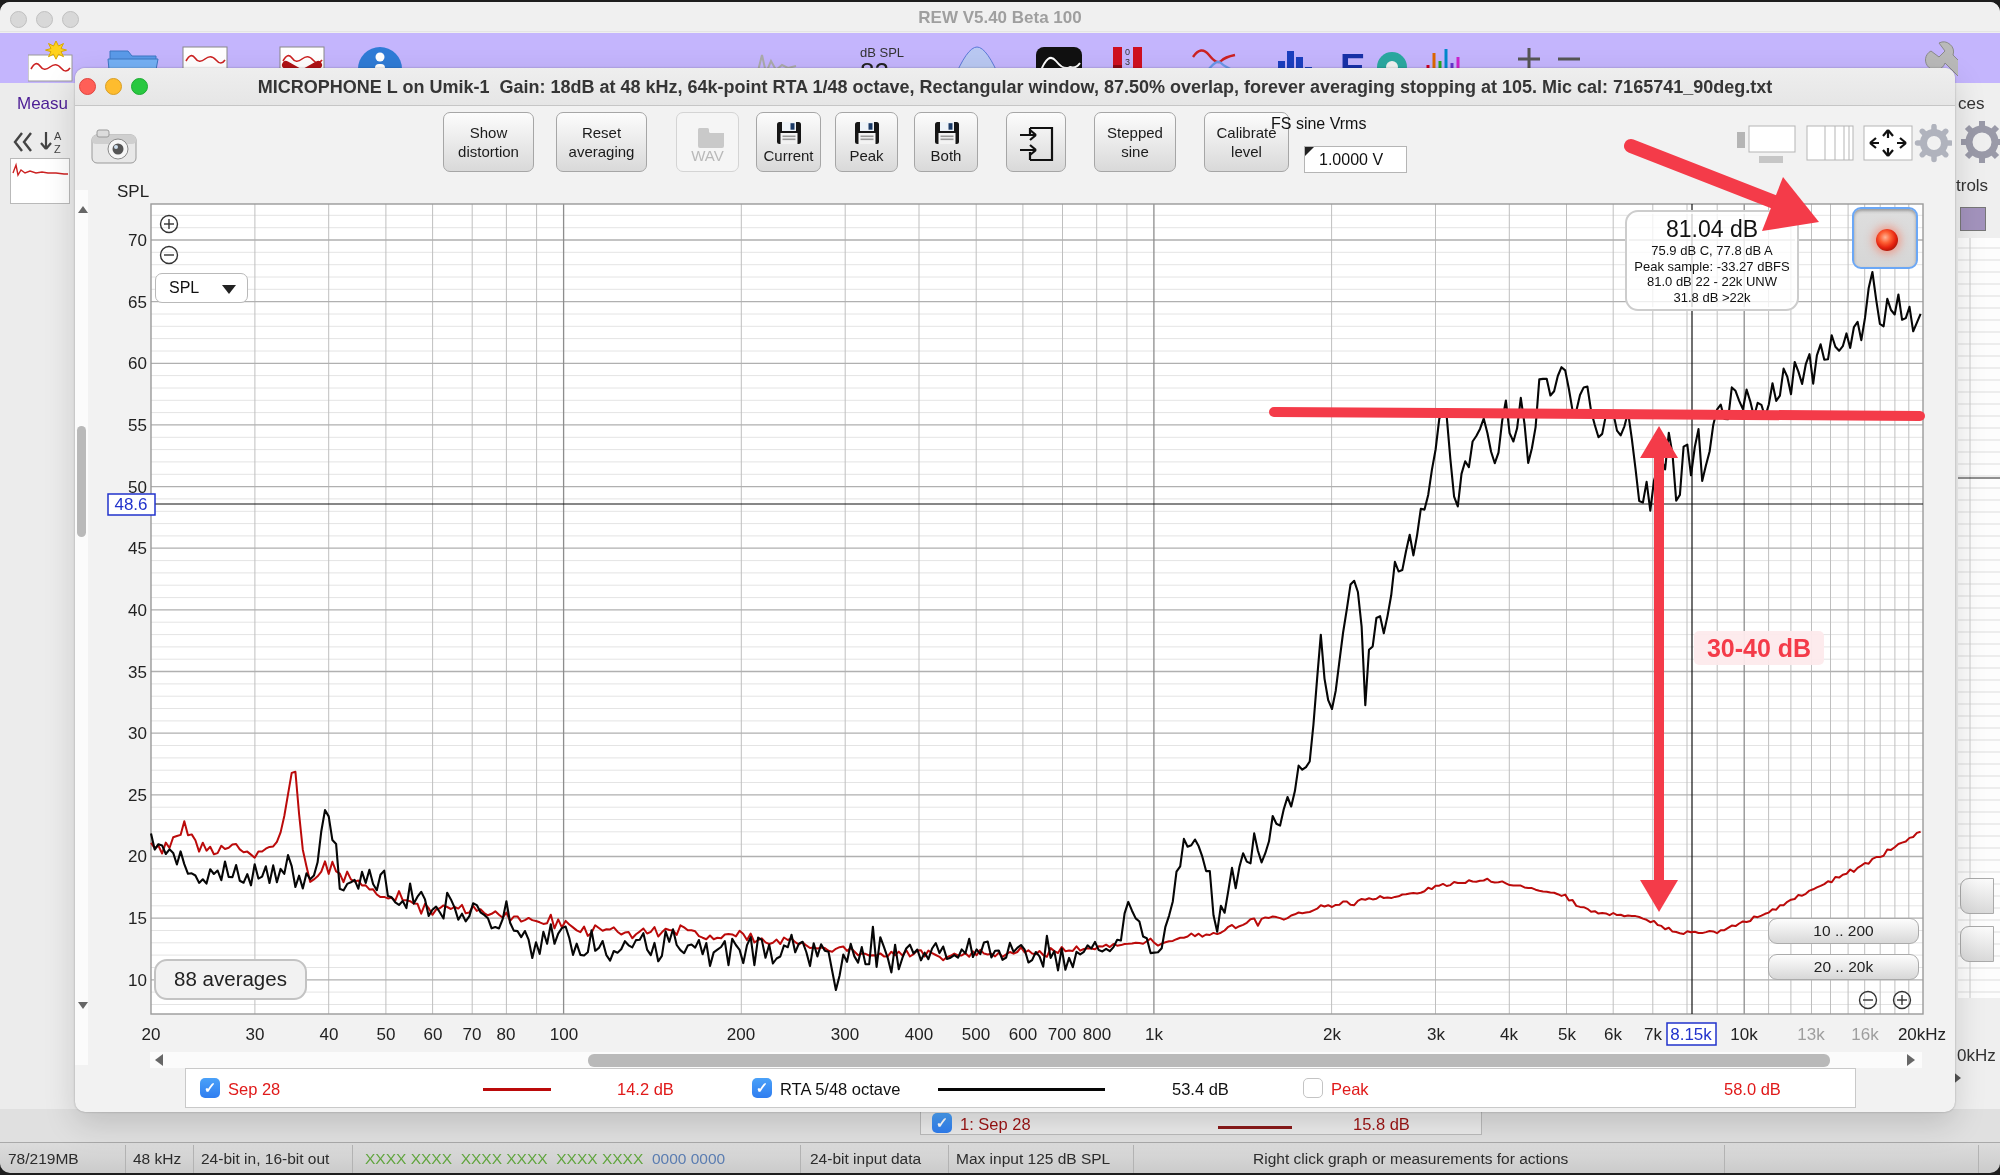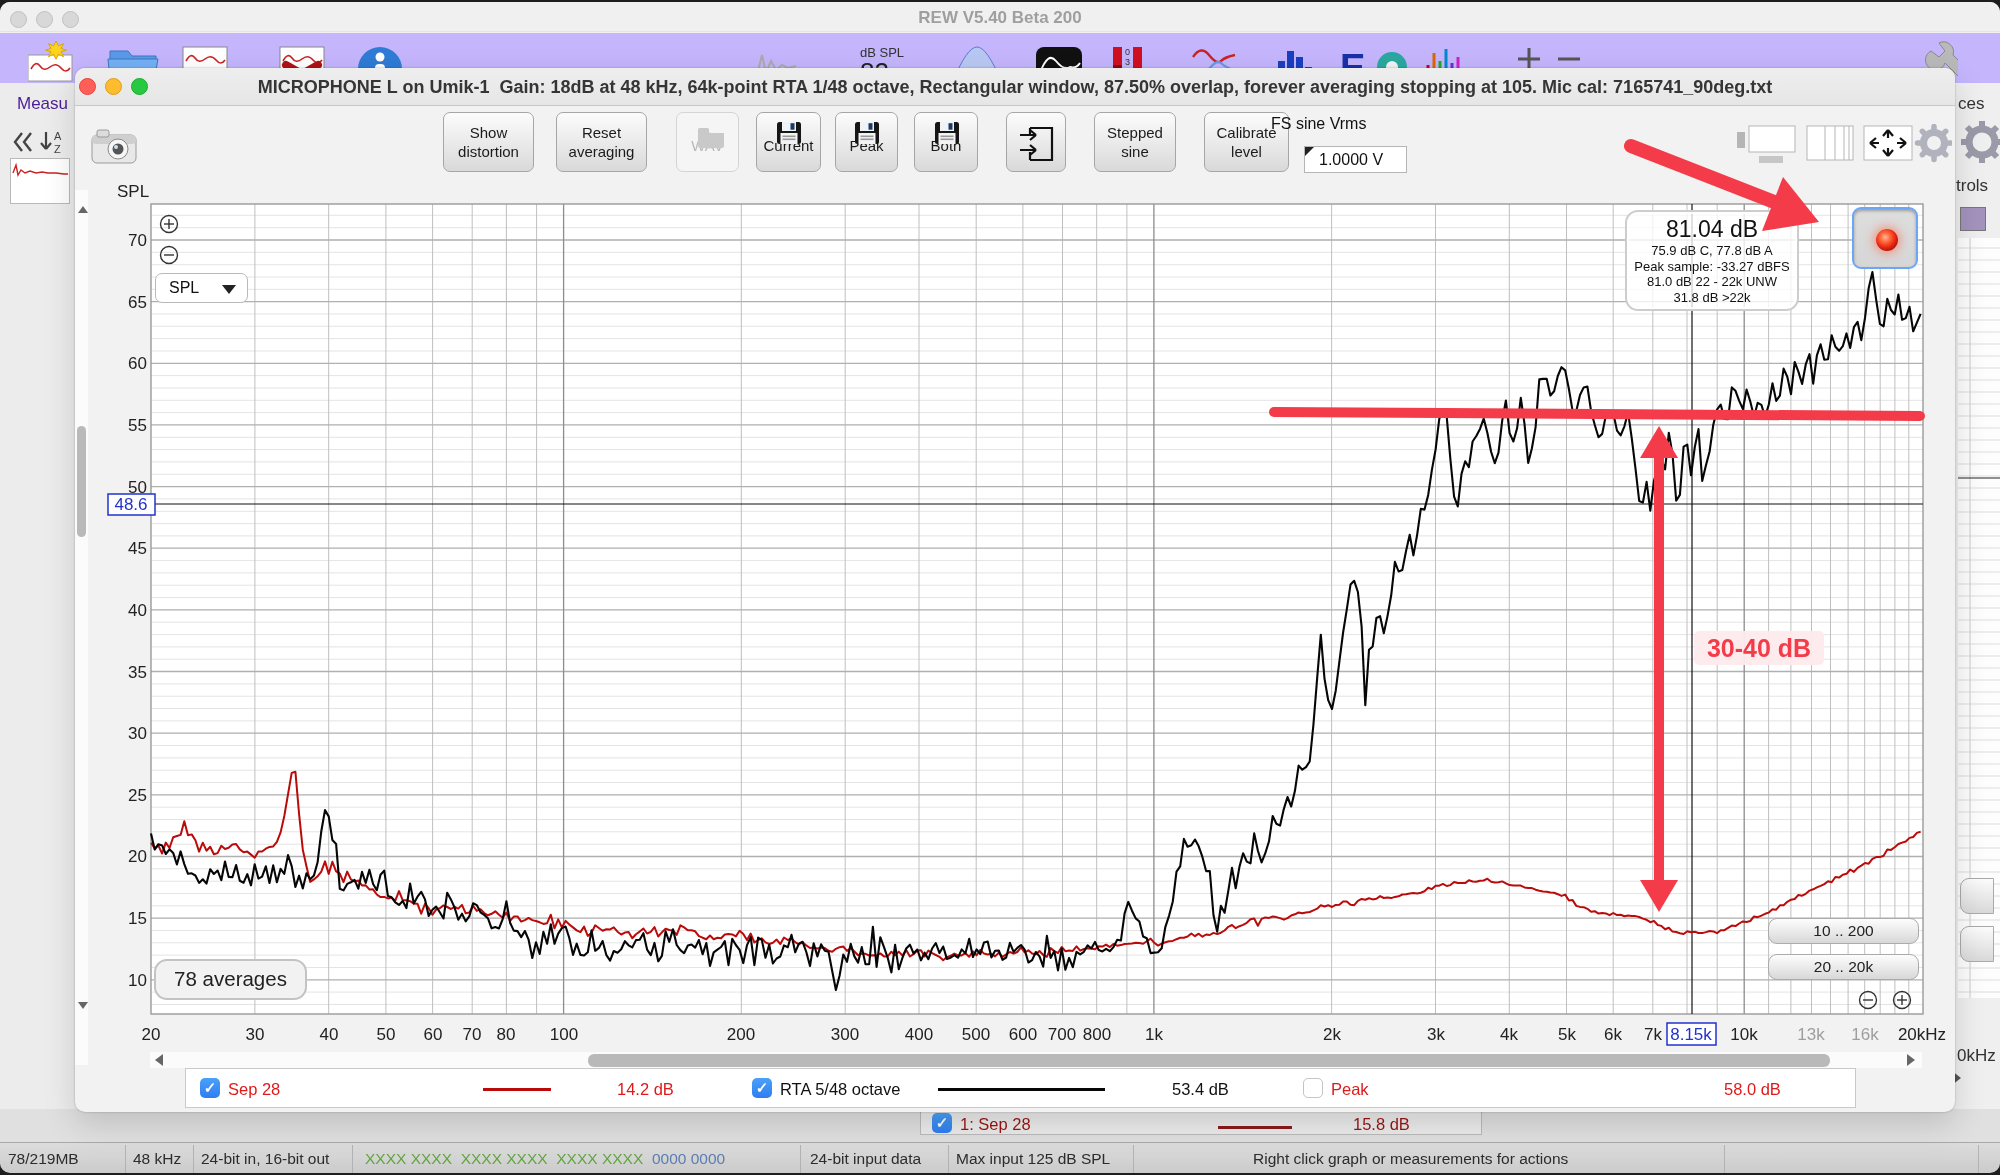--- a/index.html
+++ b/index.html
@@ -33,21 +33,21 @@
 #wtitle { position:absolute; left:0; top:0; width:100%; height:38px;
   background:linear-gradient(#eeeeee,#e6e6e6); border-bottom:1px solid #c6c6c6;
   border-radius:10px 10px 0 0; }
 .tl { position:absolute; top:10px; width:17px; height:17px; border-radius:50%; }
 #wtitletext { position:absolute; top:9px; left:0; width:100%; text-align:center;
   font-size:18px; font-weight:bold; color:#353535; letter-spacing:0; }
 .btn { position:absolute; top:44px; height:60px; background:linear-gradient(#fcfcfc,#d9d9d9);
   border:1px solid #a6a6a6; border-radius:7px; font-size:15px; color:#1b1b1b;
   text-align:center; display:flex; align-items:center; justify-content:center; line-height:19px; }
 .btn.dis { background:#f5f5f5; border-color:#d4d4d4; color:#b9b9b9; }
-.btn.icon { flex-direction:column; justify-content:flex-end; padding-bottom:16px; }
+.btn.icon { flex-direction:column; justify-content:flex-end; padding-bottom:6px; }
 #fslabel { position:absolute; left:1196px; top:47px; font-size:16px; color:#111; }
 #fsinput { position:absolute; left:1229px; top:78px; width:103px; height:27px;
   background:#fff; border:1px solid #b5b5b5; font-size:16px; color:#111;
   line-height:25px; padding-left:14px; }
 #fsinput:before { content:""; position:absolute; left:0; top:0;
   border-top:9px solid #222; border-right:9px solid transparent; }
 
 #spldrop { position:absolute; left:80px; top:205px; width:93px; height:30px; background:#fff;
   border:1.5px solid #b9b9b9; border-radius:7px; font-size:16px; color:#111; line-height:28px;
   padding-left:13px; }
@@ -91,21 +91,21 @@
 .ax { font-family:"Liberation Sans", sans-serif; font-size:17px; fill:#222; }
 </style></head>
 <body>
 <div id="screen">
 
   <div id="bgwin">
     <div id="bgtitle">
       <div class="gdot" style="left:10px"></div>
       <div class="gdot" style="left:36px"></div>
       <div class="gdot" style="left:62px"></div>
-      <div id="bgapptitle">REW V5.40 Beta 200</div>
+      <div id="bgapptitle">REW V5.40 Beta 100</div>
     </div>
     <div id="bgtoolbar">
 
       <svg class="abs" style="left:28px;top:6px" width="1930" height="44" viewBox="0 0 1930 44">
 
         <rect x="0" y="16" width="44" height="26" fill="#fff" stroke="#9a9a9a"></rect>
         <path d="M3 30 q5 -9 9 -3 t10 1 t11 1 t9 0" stroke="#c22" fill="none" stroke-width="1.6"></path>
         <path d="M52 42 l2.5 5 5-2.5 -2.5 5 5.5 1.6 -5.5 1.6 2.5 5 -5 -2.5 -2.5 5 -2.5 -5 -5 2.5 2.5 -5 -5.5 -1.6 5.5 -1.6 -2.5 -5 5 2.5Z" fill="#ffd21e" stroke="#d9a800" transform="translate(-24,-40)"></path>
 
         <path d="M82 12 h18 l4 5 h24 v22 a3 3 0 0 1 -3 3 h-40 a3 3 0 0 1 -3 -3 Z" fill="#5a9ae8" stroke="#3c77c2"></path>
@@ -440,21 +440,21 @@
           <circle cx="1902" cy="810" r="8.5" fill="none" stroke="#333" stroke-width="1.4"></circle>
           <path d="M1897 810H1907" stroke="#333" stroke-width="1.4"></path>
           <path d="M1902 805V815" stroke="#333" stroke-width="1.4"></path>
 </svg></div>
     <div id="vscroll">
       <div class="abs" style="left:3px;top:16px;width:0;height:0;border-left:5px solid transparent;border-right:5px solid transparent;border-bottom:7px solid #666"></div>
       <div id="vthumb"></div>
       <div class="abs" style="left:3px;top:812px;width:0;height:0;border-left:5px solid transparent;border-right:5px solid transparent;border-top:7px solid #666"></div>
     </div>
     <div id="spldrop">SPL</div>
-    <div id="averages">78 averages</div>
+    <div id="averages">88 averages</div>
     <div class="rangebtn" style="top:850px">10 .. 200</div>
     <div class="rangebtn" style="top:886px">20 .. 20k</div>
     <div id="infobox">
       <div class="big">81.04 dB</div>
       <div class="sm">75.9 dB C, 77.8 dB A</div>
       <div class="sm">Peak sample: -33.27 dBFS</div>
       <div class="sm">81.0 dB 22 - 22k UNW</div>
       <div class="sm">31.8 dB &gt;22k</div>
     </div>
     <div id="recbtn">

